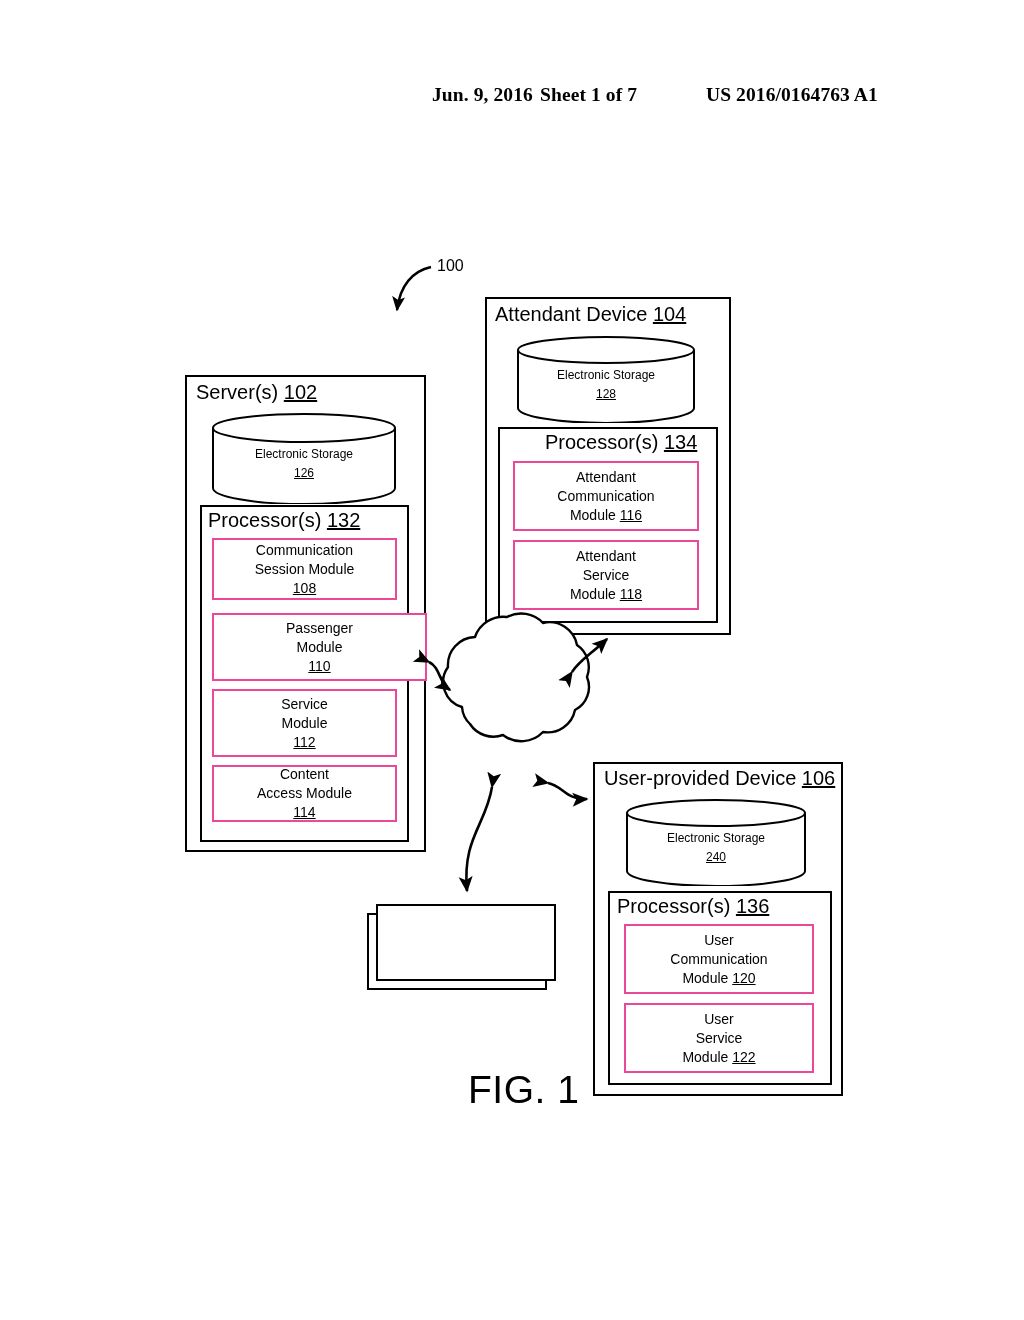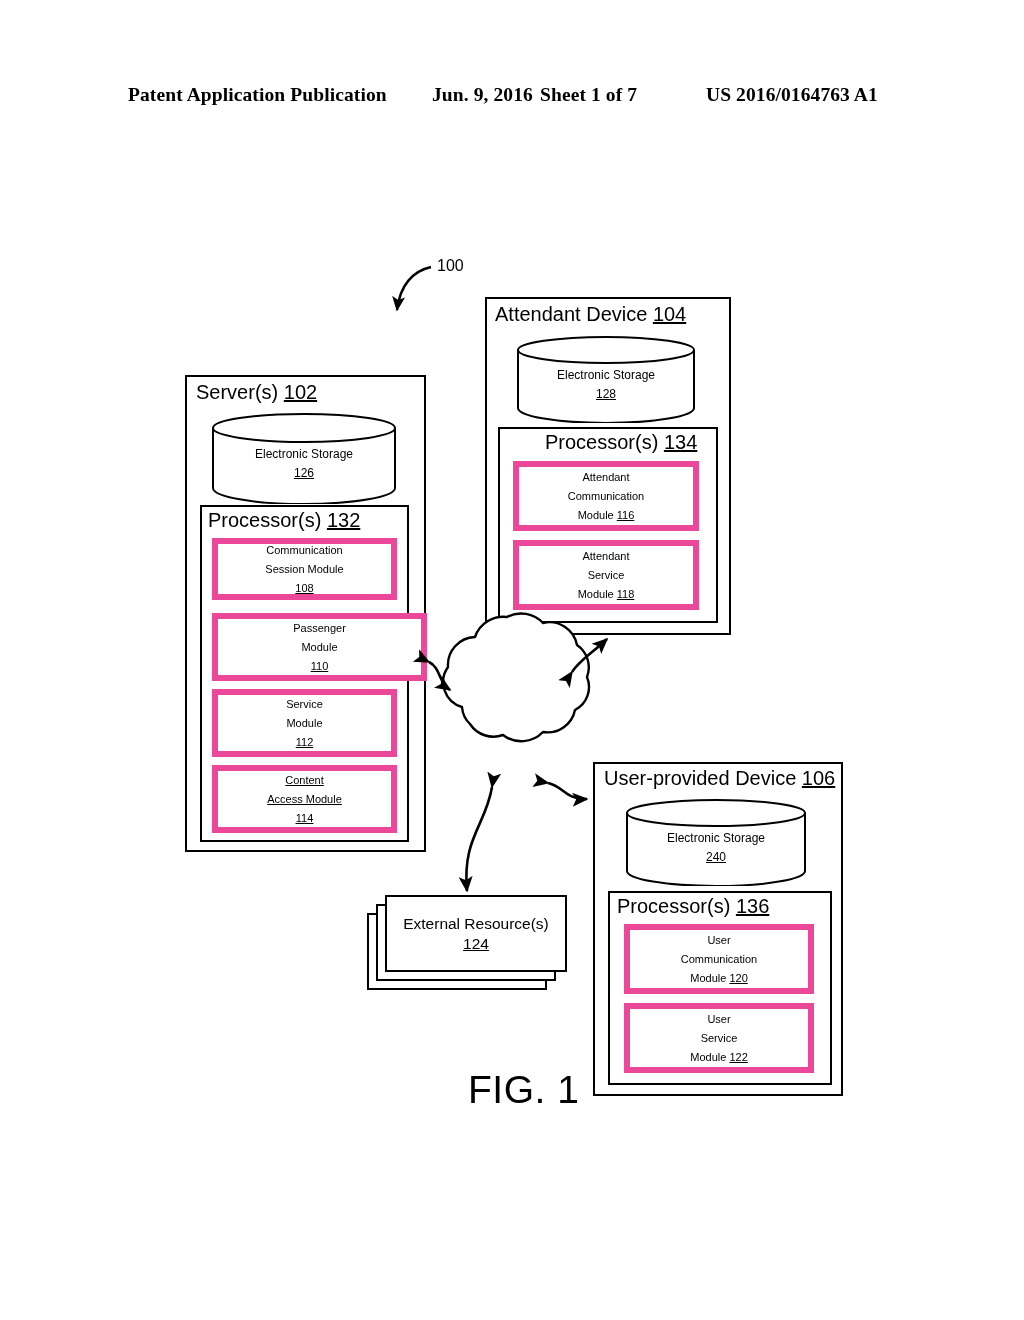--- a/index.html
+++ b/index.html
@@ -41,29 +41,29 @@
     box-sizing: border-box;
   }
   .inner-box {
     position: absolute;
     border: 2px solid #000;
     background: #fff;
     box-sizing: border-box;
   }
   .module {
     position: absolute;
-    border: 6px solid #ec4899;
+    border: 2px solid #ec4899;
     background: #fff;
     box-sizing: border-box;
     display: flex;
     flex-direction: column;
     align-items: center;
     justify-content: center;
     text-align: center;
-    font-size: 11px;
+    font-size: 14px;
     line-height: 19px;
   }
   .block-title {
     position: absolute;
     font-size: 20px;
     line-height: 19px;
     white-space: nowrap;
   }
   u.ref { text-decoration: underline; text-underline-offset: 1px; }
 
@@ -96,21 +96,21 @@
   
   #server-box    { left: 185px; top: 375px; width: 241px; height: 477px; }
   #server-title  { left: 196px; top: 383px; }
   #server-cyl    { left: 211px; top: 412px; width: 186px; height: 92px; }
   #server-cyl .cyl-label { top: 33px; }
   #server-proc   { left: 200px; top: 505px; width: 209px; height: 337px; }
   #server-proc-title { left: 208px; top: 511px; text-align: right; }
   #srv-mod-0 { left: 212px; top: 538px; width: 185px; height: 62px; }
   #srv-mod-1 { left: 212px; top: 613px; width: 215px; height: 68px; }
   #srv-mod-2 { left: 212px; top: 689px; width: 185px; height: 68px; }
-  #srv-mod-3 { left: 212px; top: 765px; width: 185px; height: 68px; text-decoration: underline; }
+  #srv-mod-3 { left: 212px; top: 765px; width: 185px; height: 57px; }
 
   
   #att-box   { left: 485px; top: 297px; width: 246px; height: 338px; }
   #att-title { left: 495px; top: 305px; }
   #att-cyl   { left: 516px; top: 335px; width: 180px; height: 88px; }
   #att-cyl .cyl-label { top: 31px; }
   #att-proc  { left: 498px; top: 427px; width: 220px; height: 196px; }
   #att-proc-title { left: 507px; top: 433px; margin-left: 38px; }
   #att-mod-0 { left: 513px; top: 461px; width: 186px; height: 70px; }
   #att-mod-1 { left: 513px; top: 540px; width: 186px; height: 70px; }
@@ -145,21 +145,20 @@
     position: absolute;
     left: 0; top: 0;
     width: 1024px; height: 1320px;
     pointer-events: none;
   }
 </style>
 </head>
 <body>
 
 <div id="page-header">
-  <span class="h-pub">Patent Application Publication</span>
   <span class="h-date">Jun. 9, 2016</span>
   <span class="h-sheet">Sheet 1 of 7</span>
   <span class="h-num">US 2016/0164763 A1</span>
 </div>
 
 <div id="figure">
 
   <span id="label-100">100</span>
 
   <div class="box" id="server-box"></div>
@@ -263,24 +262,20 @@
     <div><span>Module </span><u class="ref">120</u></div>
   </div>
   <div class="module" id="usr-mod-1">
     <div>User</div>
     <div>Service</div>
     <div><span>Module </span><u class="ref">122</u></div>
   </div>
 
   <div class="box" id="ext-shadow-2"></div>
   <div class="box" id="ext-shadow-1"></div>
-  <div class="box" id="ext-front">
-    <div>External Resource(s)</div>
-    <div><u class="ref">124</u></div>
-  </div>
 
   <svg id="connectors" viewBox="0 0 1024 1320">
     <defs>
       <marker id="arrowhead" markerWidth="7" markerHeight="7" refX="5.6" refY="3" orient="auto" markerUnits="strokeWidth">
         <path d="M0,0.3 L6.2,3 L0,5.7 L1.4,3 Z" fill="#000"></path>
       </marker>
     </defs>
 
     <g>
       <path d="

